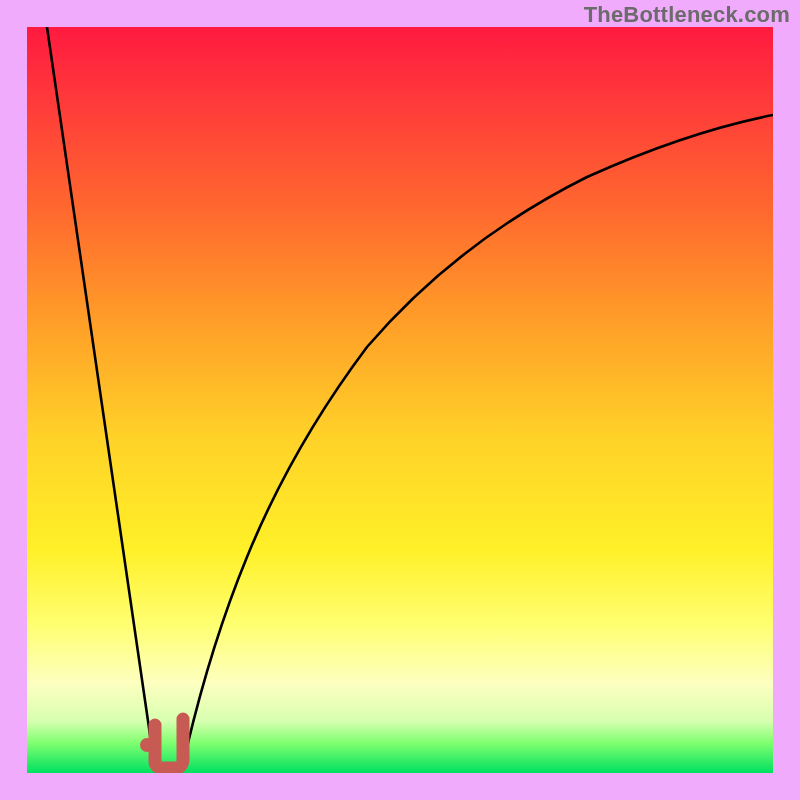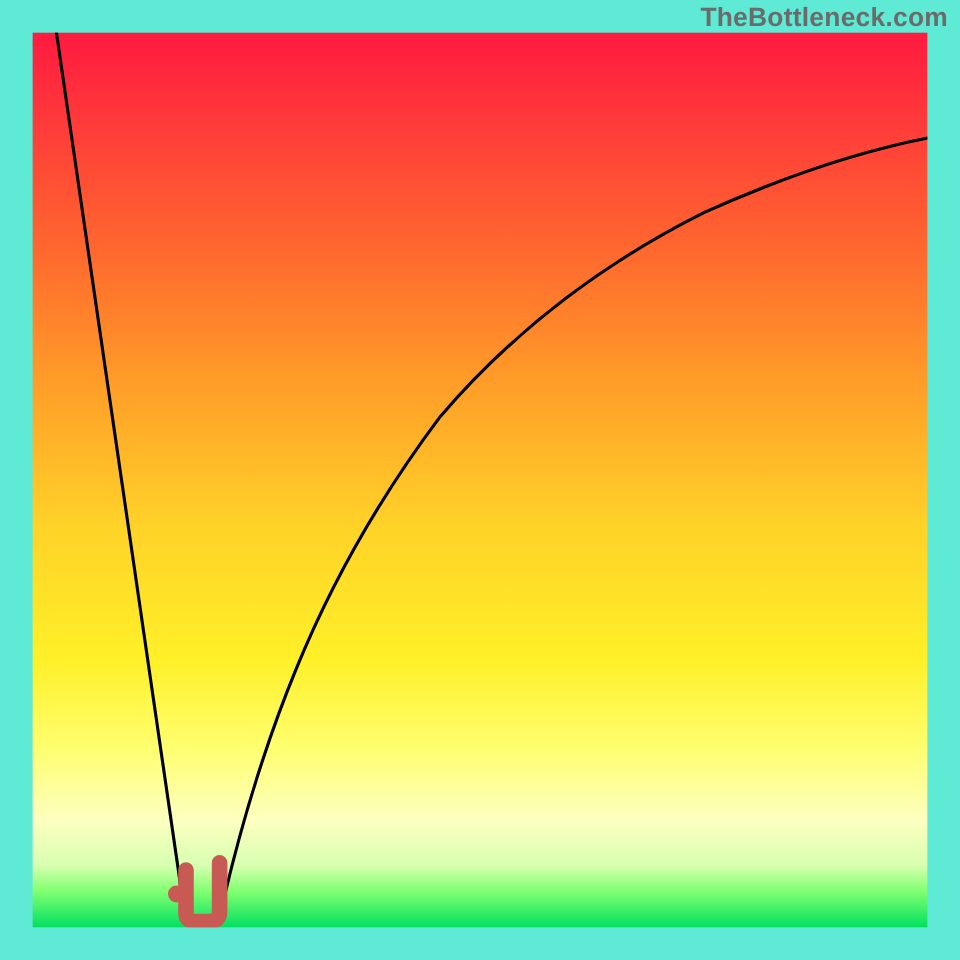--- a/index.html
+++ b/index.html
@@ -9,21 +9,21 @@
     height: 800px;
     background: #000;
     overflow: hidden;
   }
   .frame {
     position: absolute;
     left: 0;
     top: 0;
     width: 800px;
     height: 800px;
-    background: #5eead4;
+    background: #f0abfc;
   }
   .plot {
     position: absolute;
     left: 27px;
     top: 27px;
     width: 746px;
     height: 746px;
     overflow: hidden;
   }
   .gradient {

